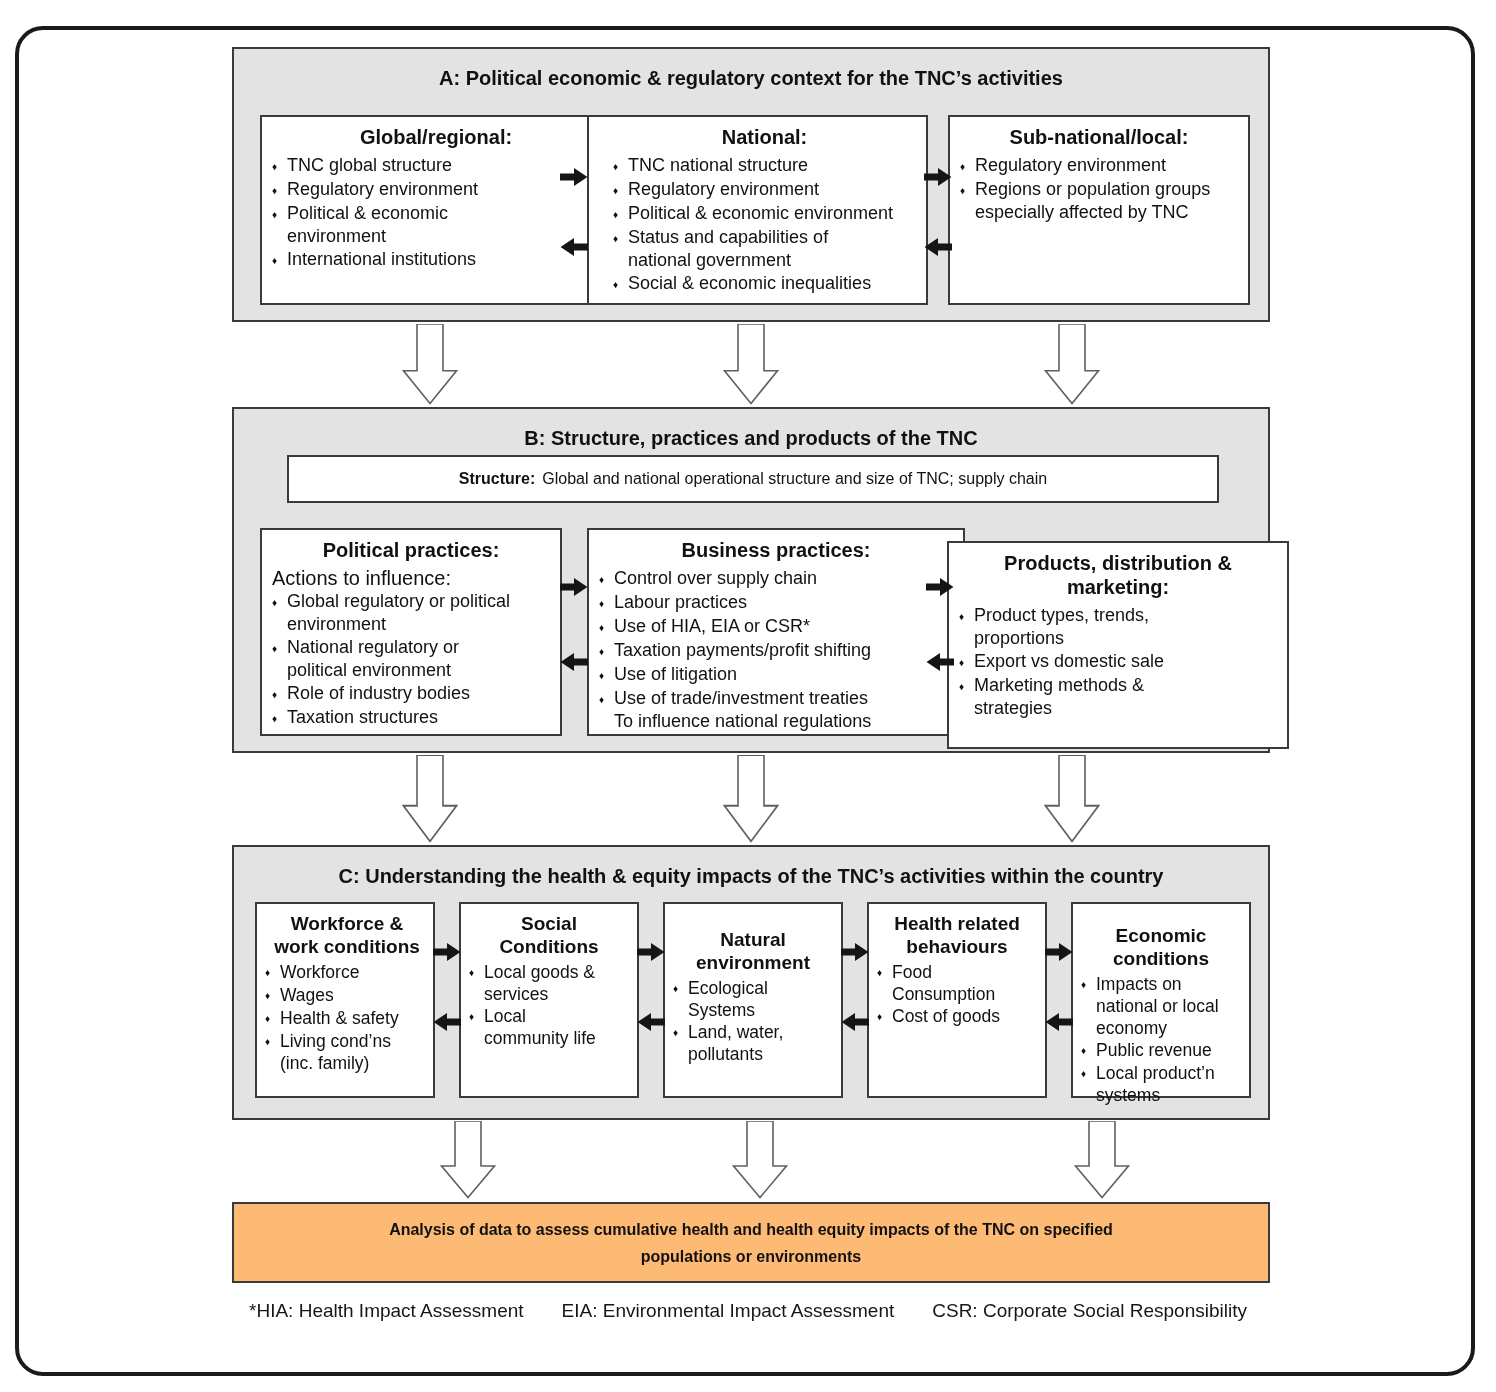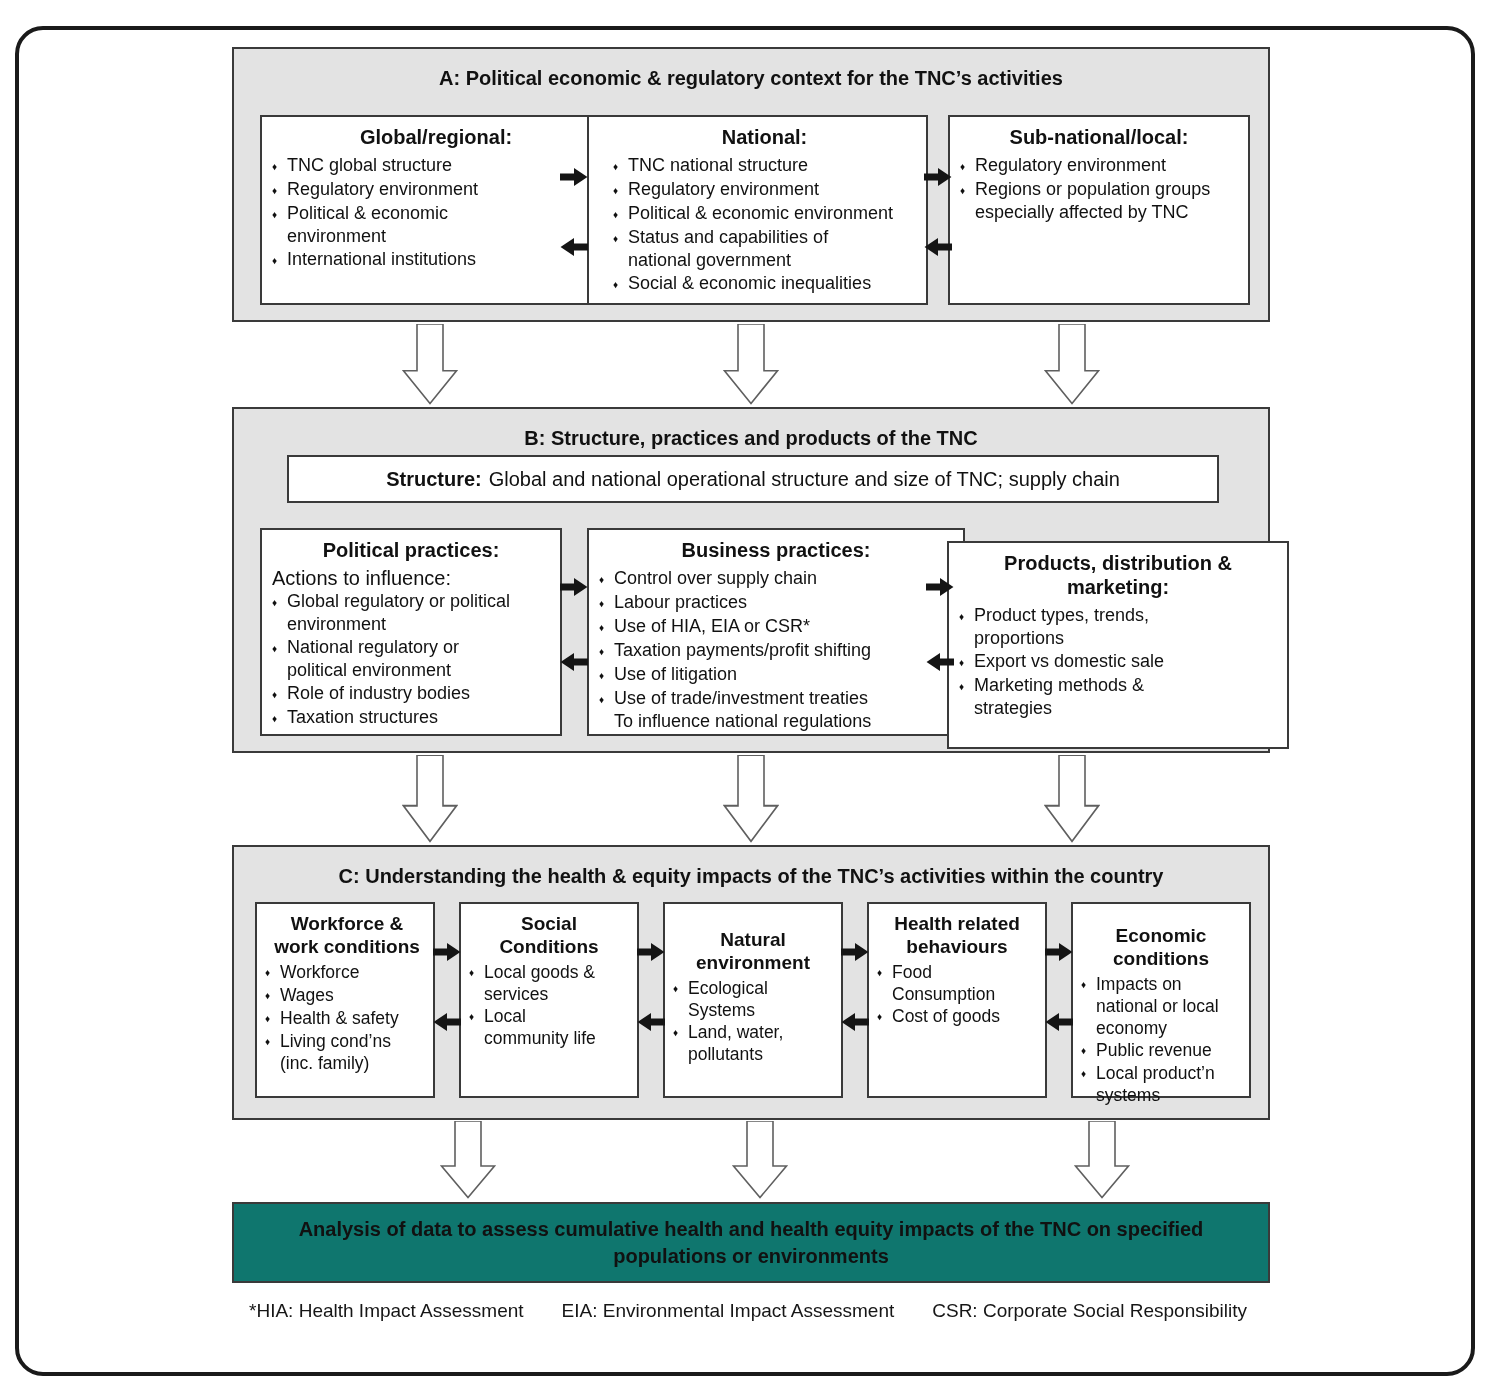--- a/index.html
+++ b/index.html
@@ -34,29 +34,29 @@
   .li{display:flex;align-items:flex-start;line-height:23px;}
   .panel-c .li{line-height:22px;}
   .bullet{
     flex:0 0 15px;font-size:10px;line-height:inherit;padding-top:1px;
     color:#111;
   }
   .li-text{flex:1 1 auto;}
   .structure-bar{
     position:absolute;background:#ffffff;border:2px solid #3a3a3a;
     box-sizing:border-box;display:flex;align-items:center;justify-content:center;
-    font-size:20px;
+    font-size:16px;
   }
   .structure-bar .lbl{font-weight:bold;}
   .structure-bar .txt{margin-left:7px;}
   .analysis{
     position:absolute;left:232px;top:1202px;width:1038px;height:81px;
-    background:#0f766e;border:2px solid #3a3a3a;box-sizing:border-box;
+    background:#fdba74;border:2px solid #3a3a3a;box-sizing:border-box;
     display:flex;align-items:center;justify-content:center;text-align:center;
-    font-weight:bold;font-size:20px;line-height:27px;
+    font-weight:bold;font-size:16px;line-height:27px;
   }
   .varrow{position:absolute;width:56px;}
   .varrow svg{display:block;width:100%;height:100%;}
   .harrow{position:absolute;width:28px;height:20px;}
   .harrow svg{display:block;width:100%;height:100%;}
   .footnote{
     position:absolute;left:0;top:1300px;width:1496px;text-align:center;
     font-size:19px;color:#161616;
   }
   .footnote span{margin:0 19px;}

